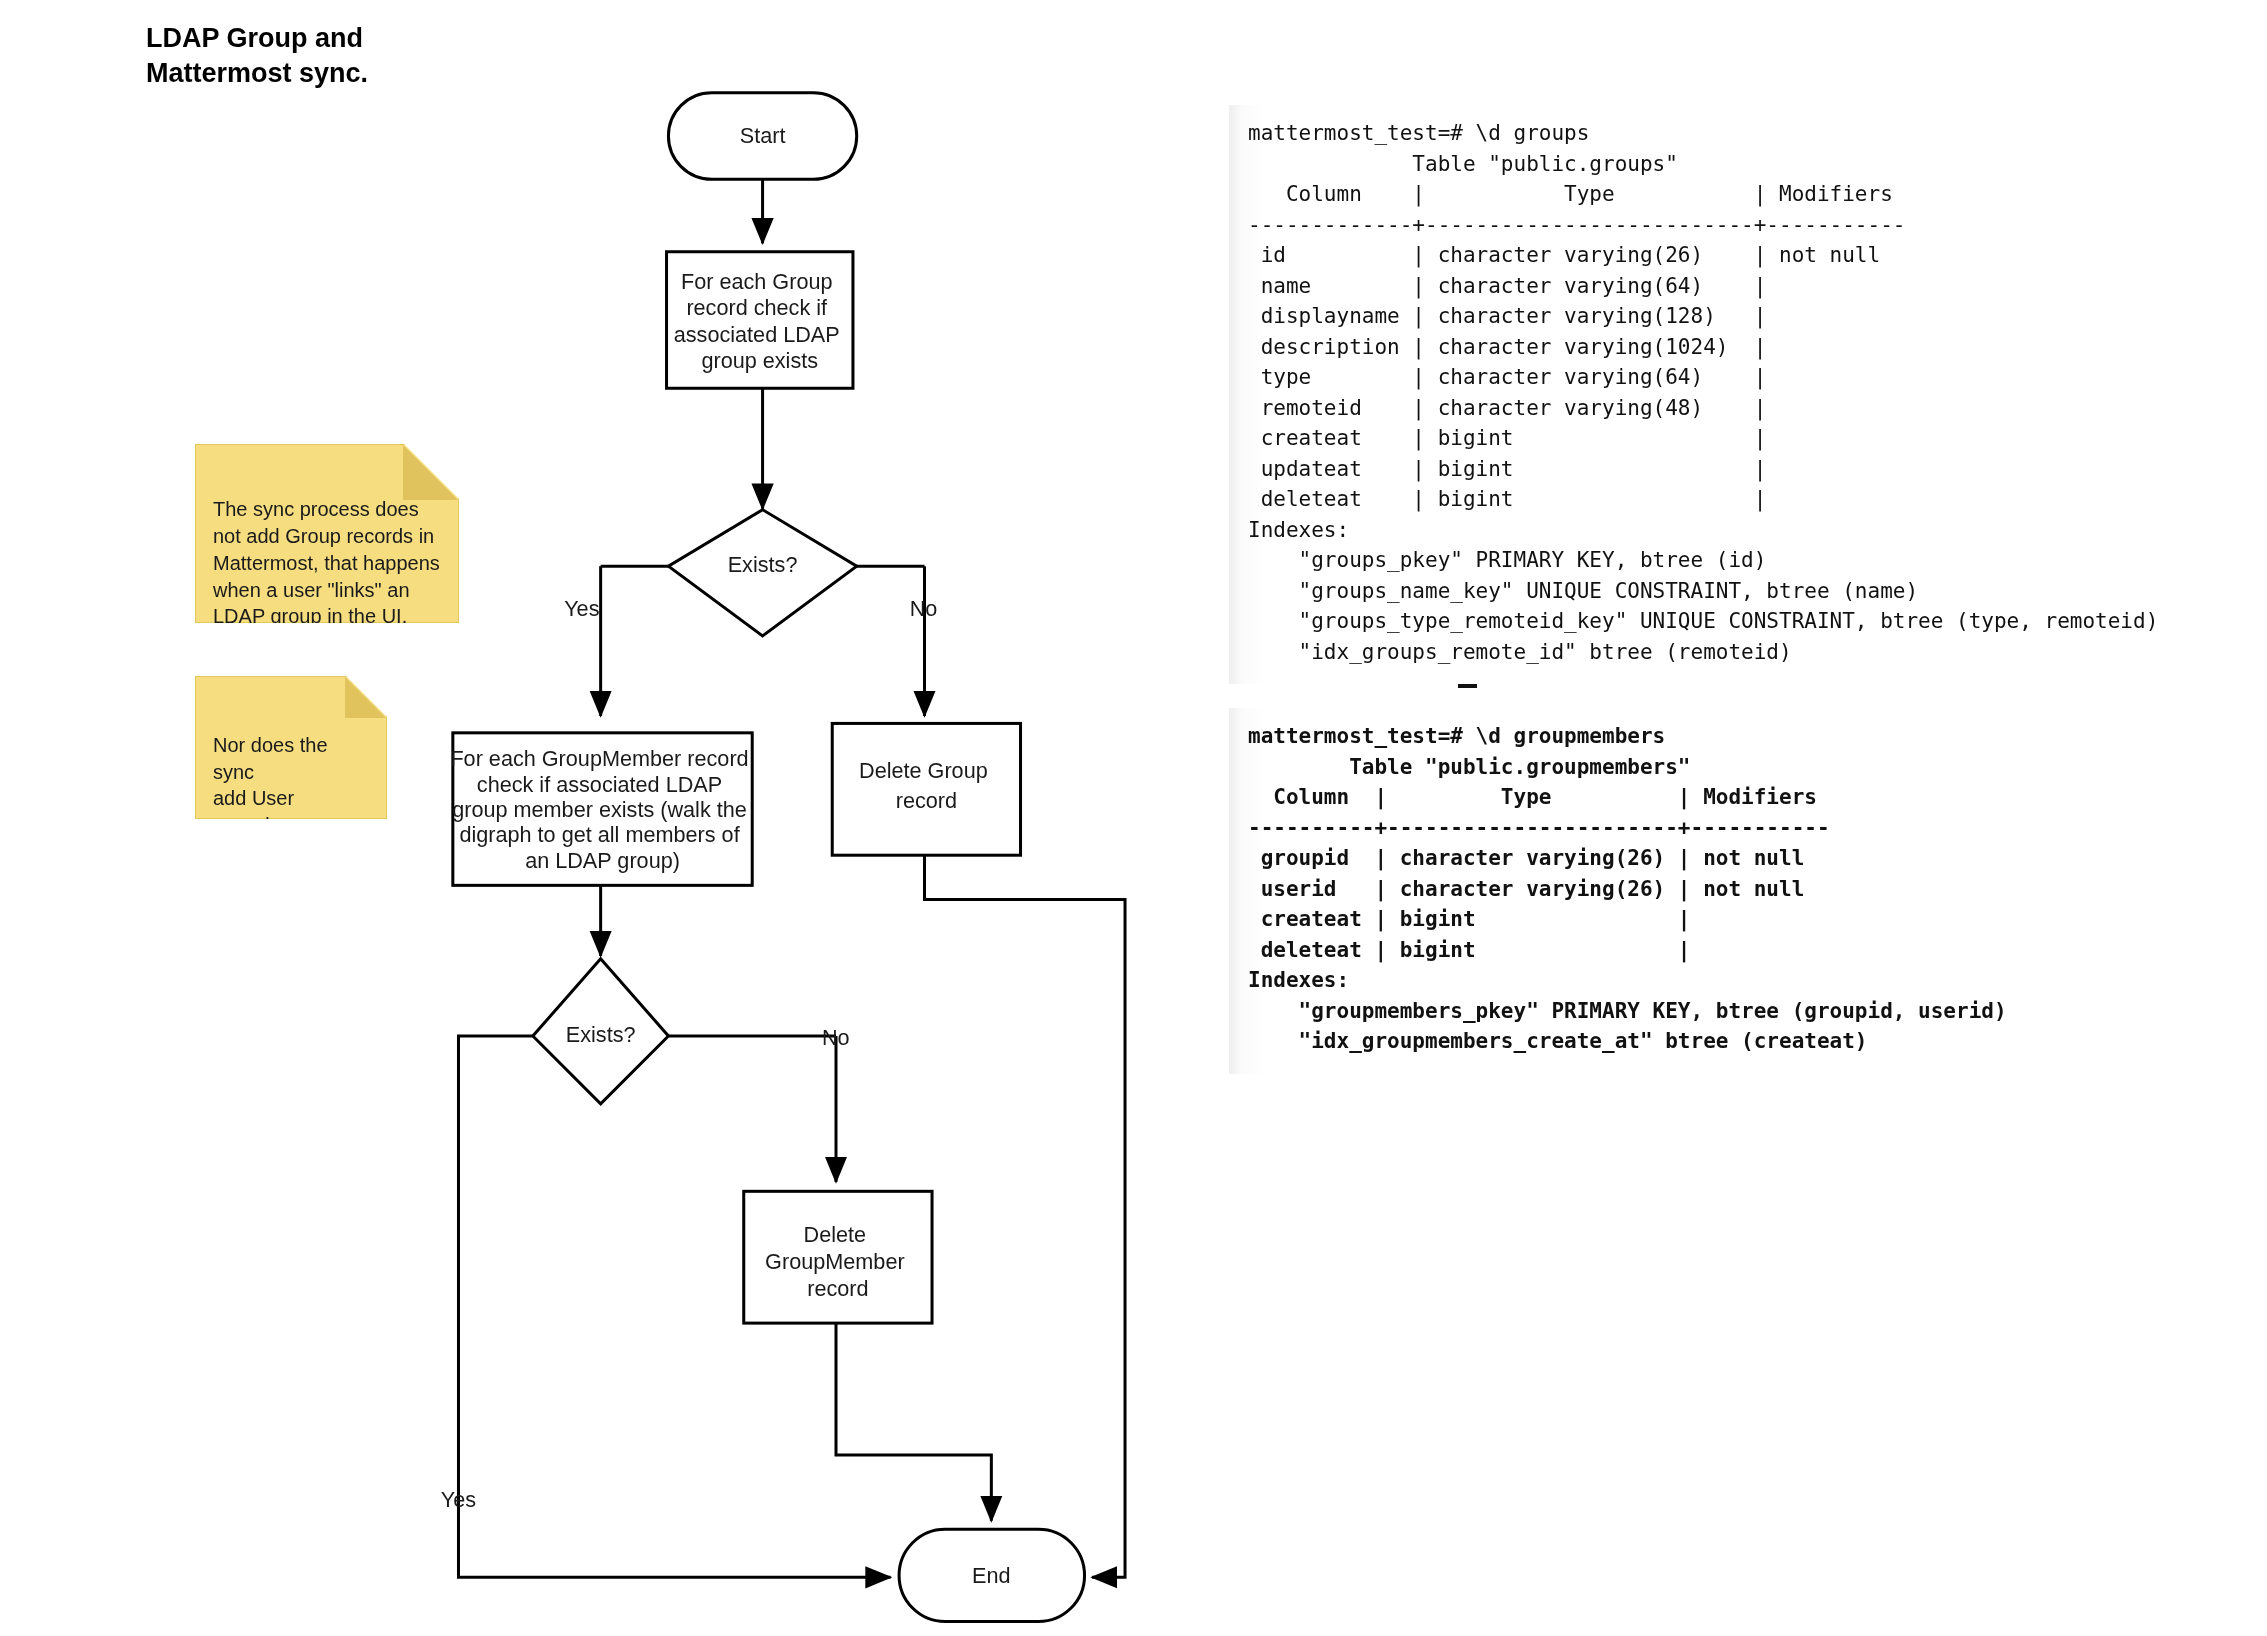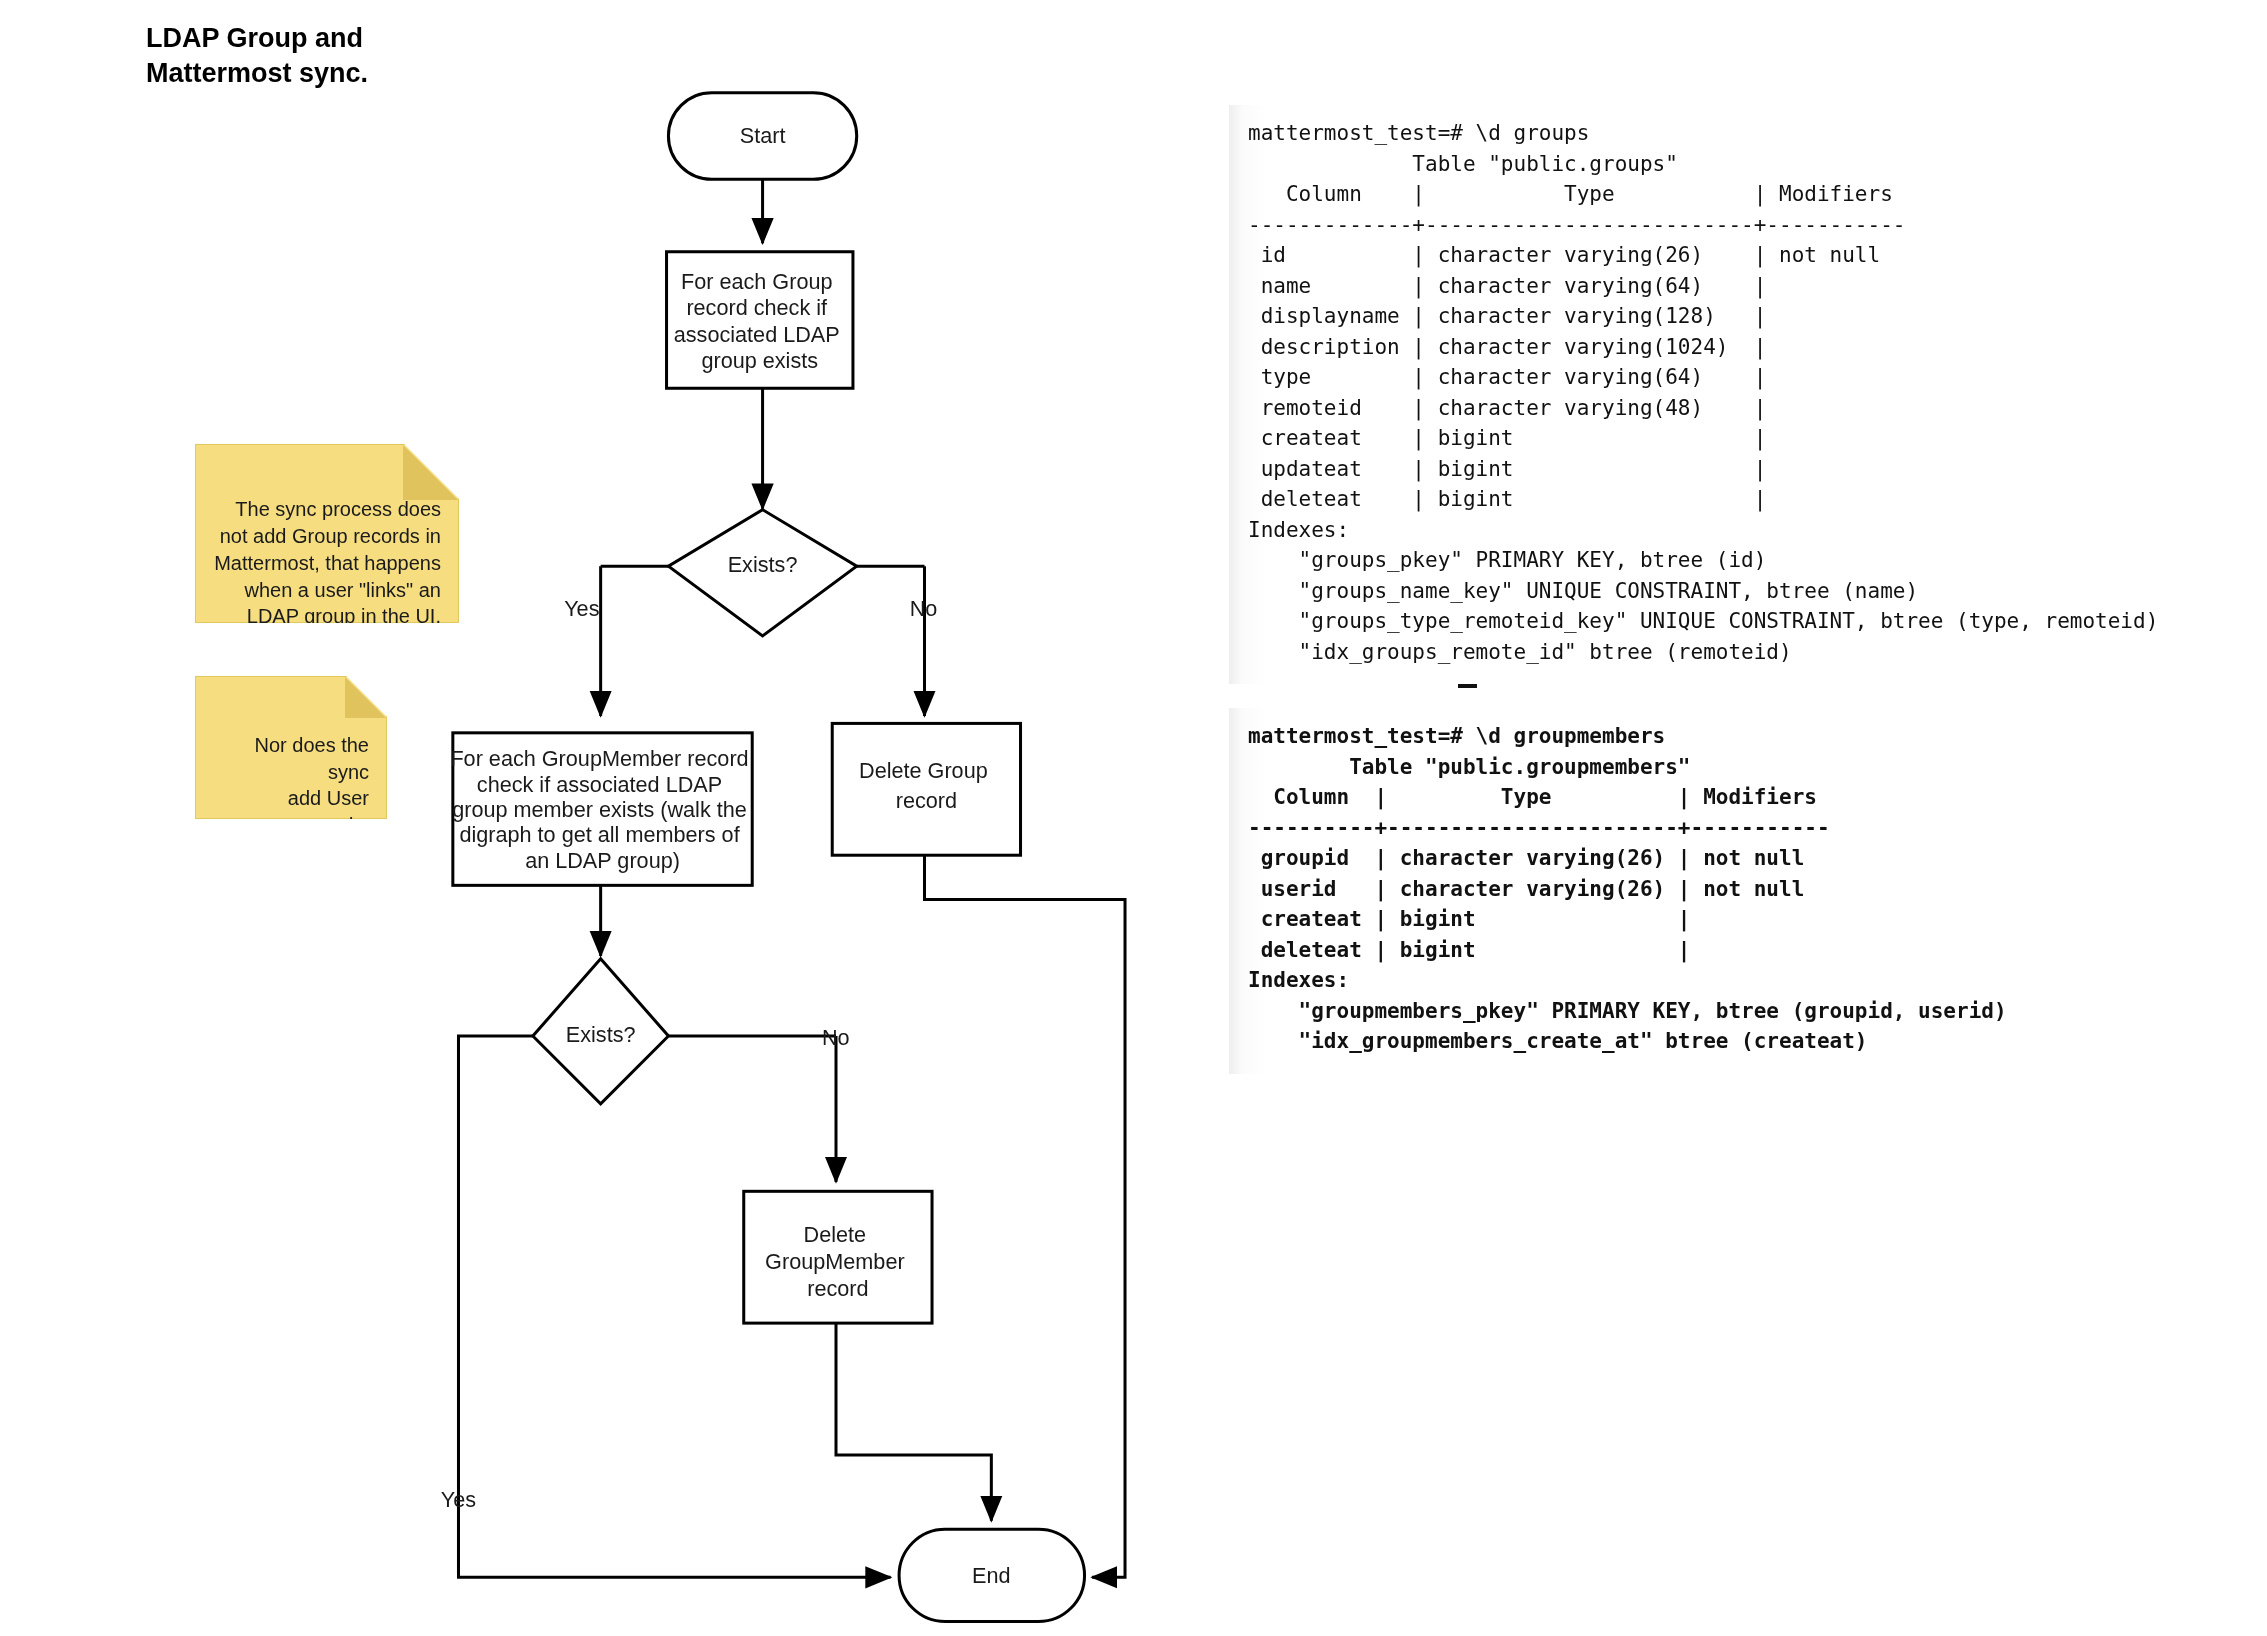--- a/index.html
+++ b/index.html
@@ -63,21 +63,21 @@
     dominant-baseline: middle;
   }
 
   
   .sticky-note {
     position: absolute;
     background: #f5dd80;
     color: #1a1a1a;
     font-size: 20px;
     line-height: 1.34;
-    text-align: right;
+    text-align: left;
     white-space: pre-line;
     padding: 24.5px 17px 17px 17px;
     border: 0.9px solid #e2c95e;
   }
   .sticky-note.fold-sm { clip-path: polygon(0 0, calc(100% - 41px) 0, 100% 41px, 100% 100%, 0 100%); }
   .sticky-note.fold-lg { clip-path: polygon(0 0, calc(100% - 55px) 0, 100% 55px, 100% 100%, 0 100%); }
   .sticky-fold {
     position: absolute;
     background: #e0c35c;
   }

